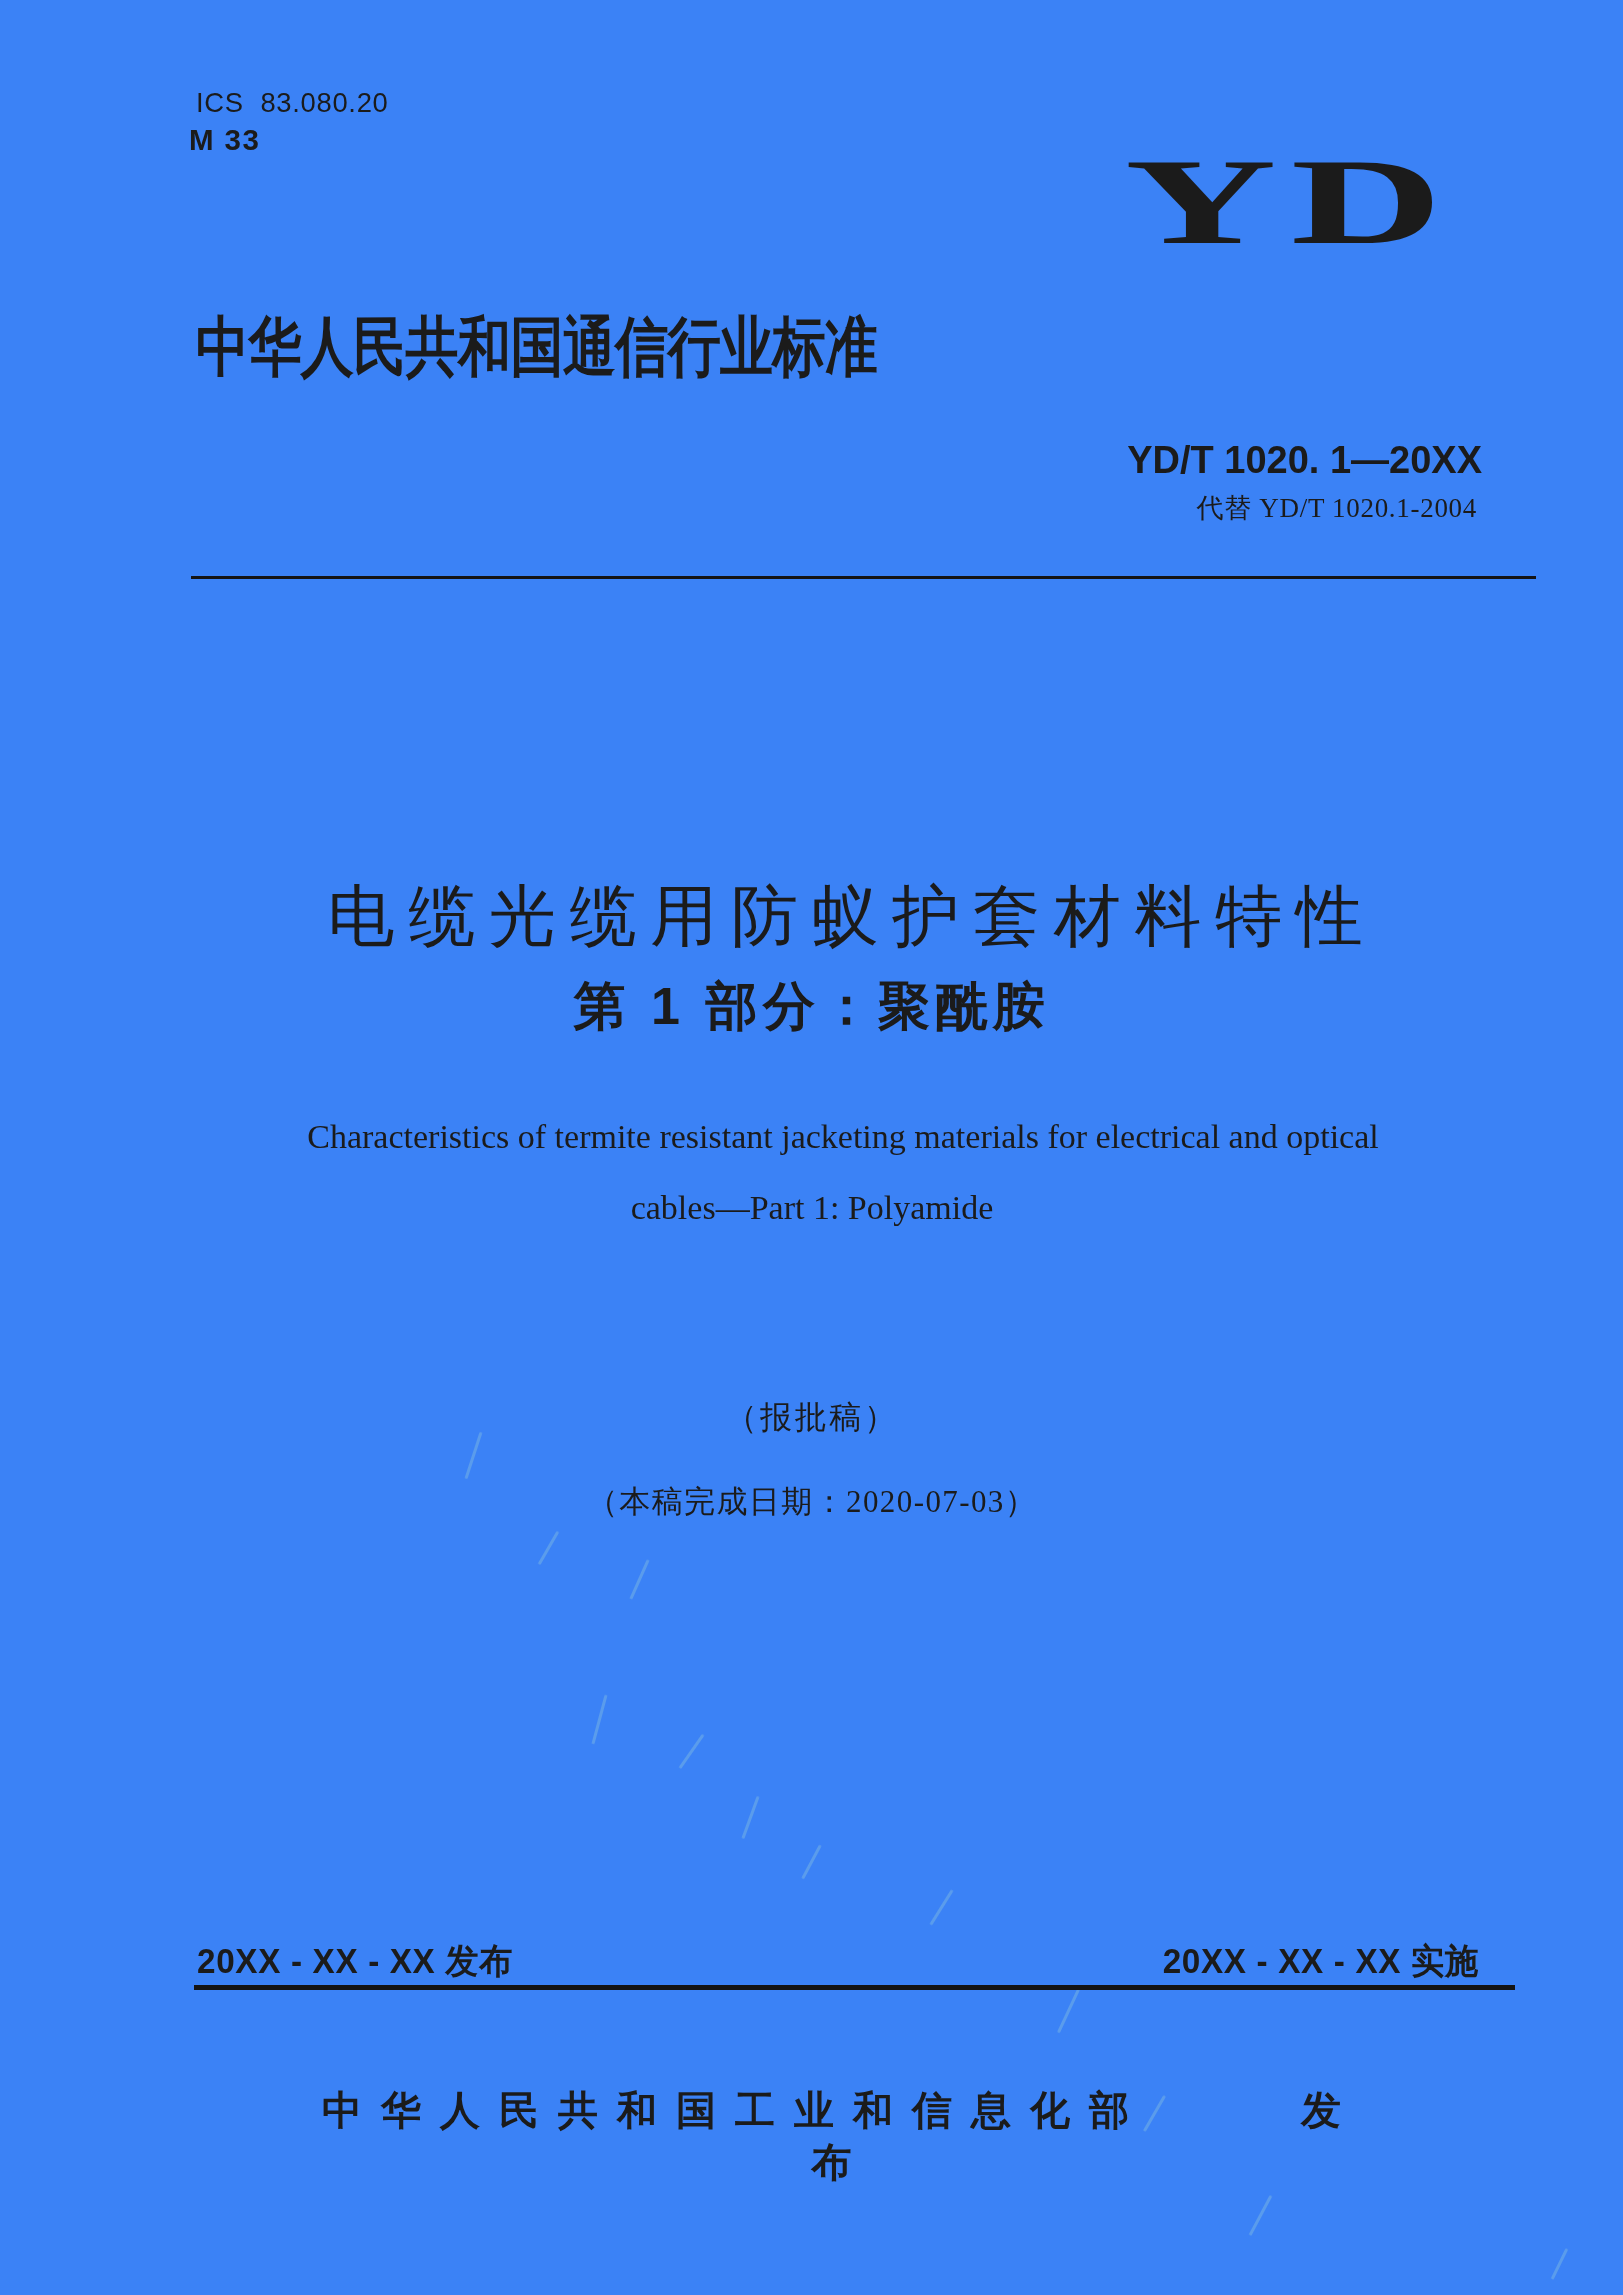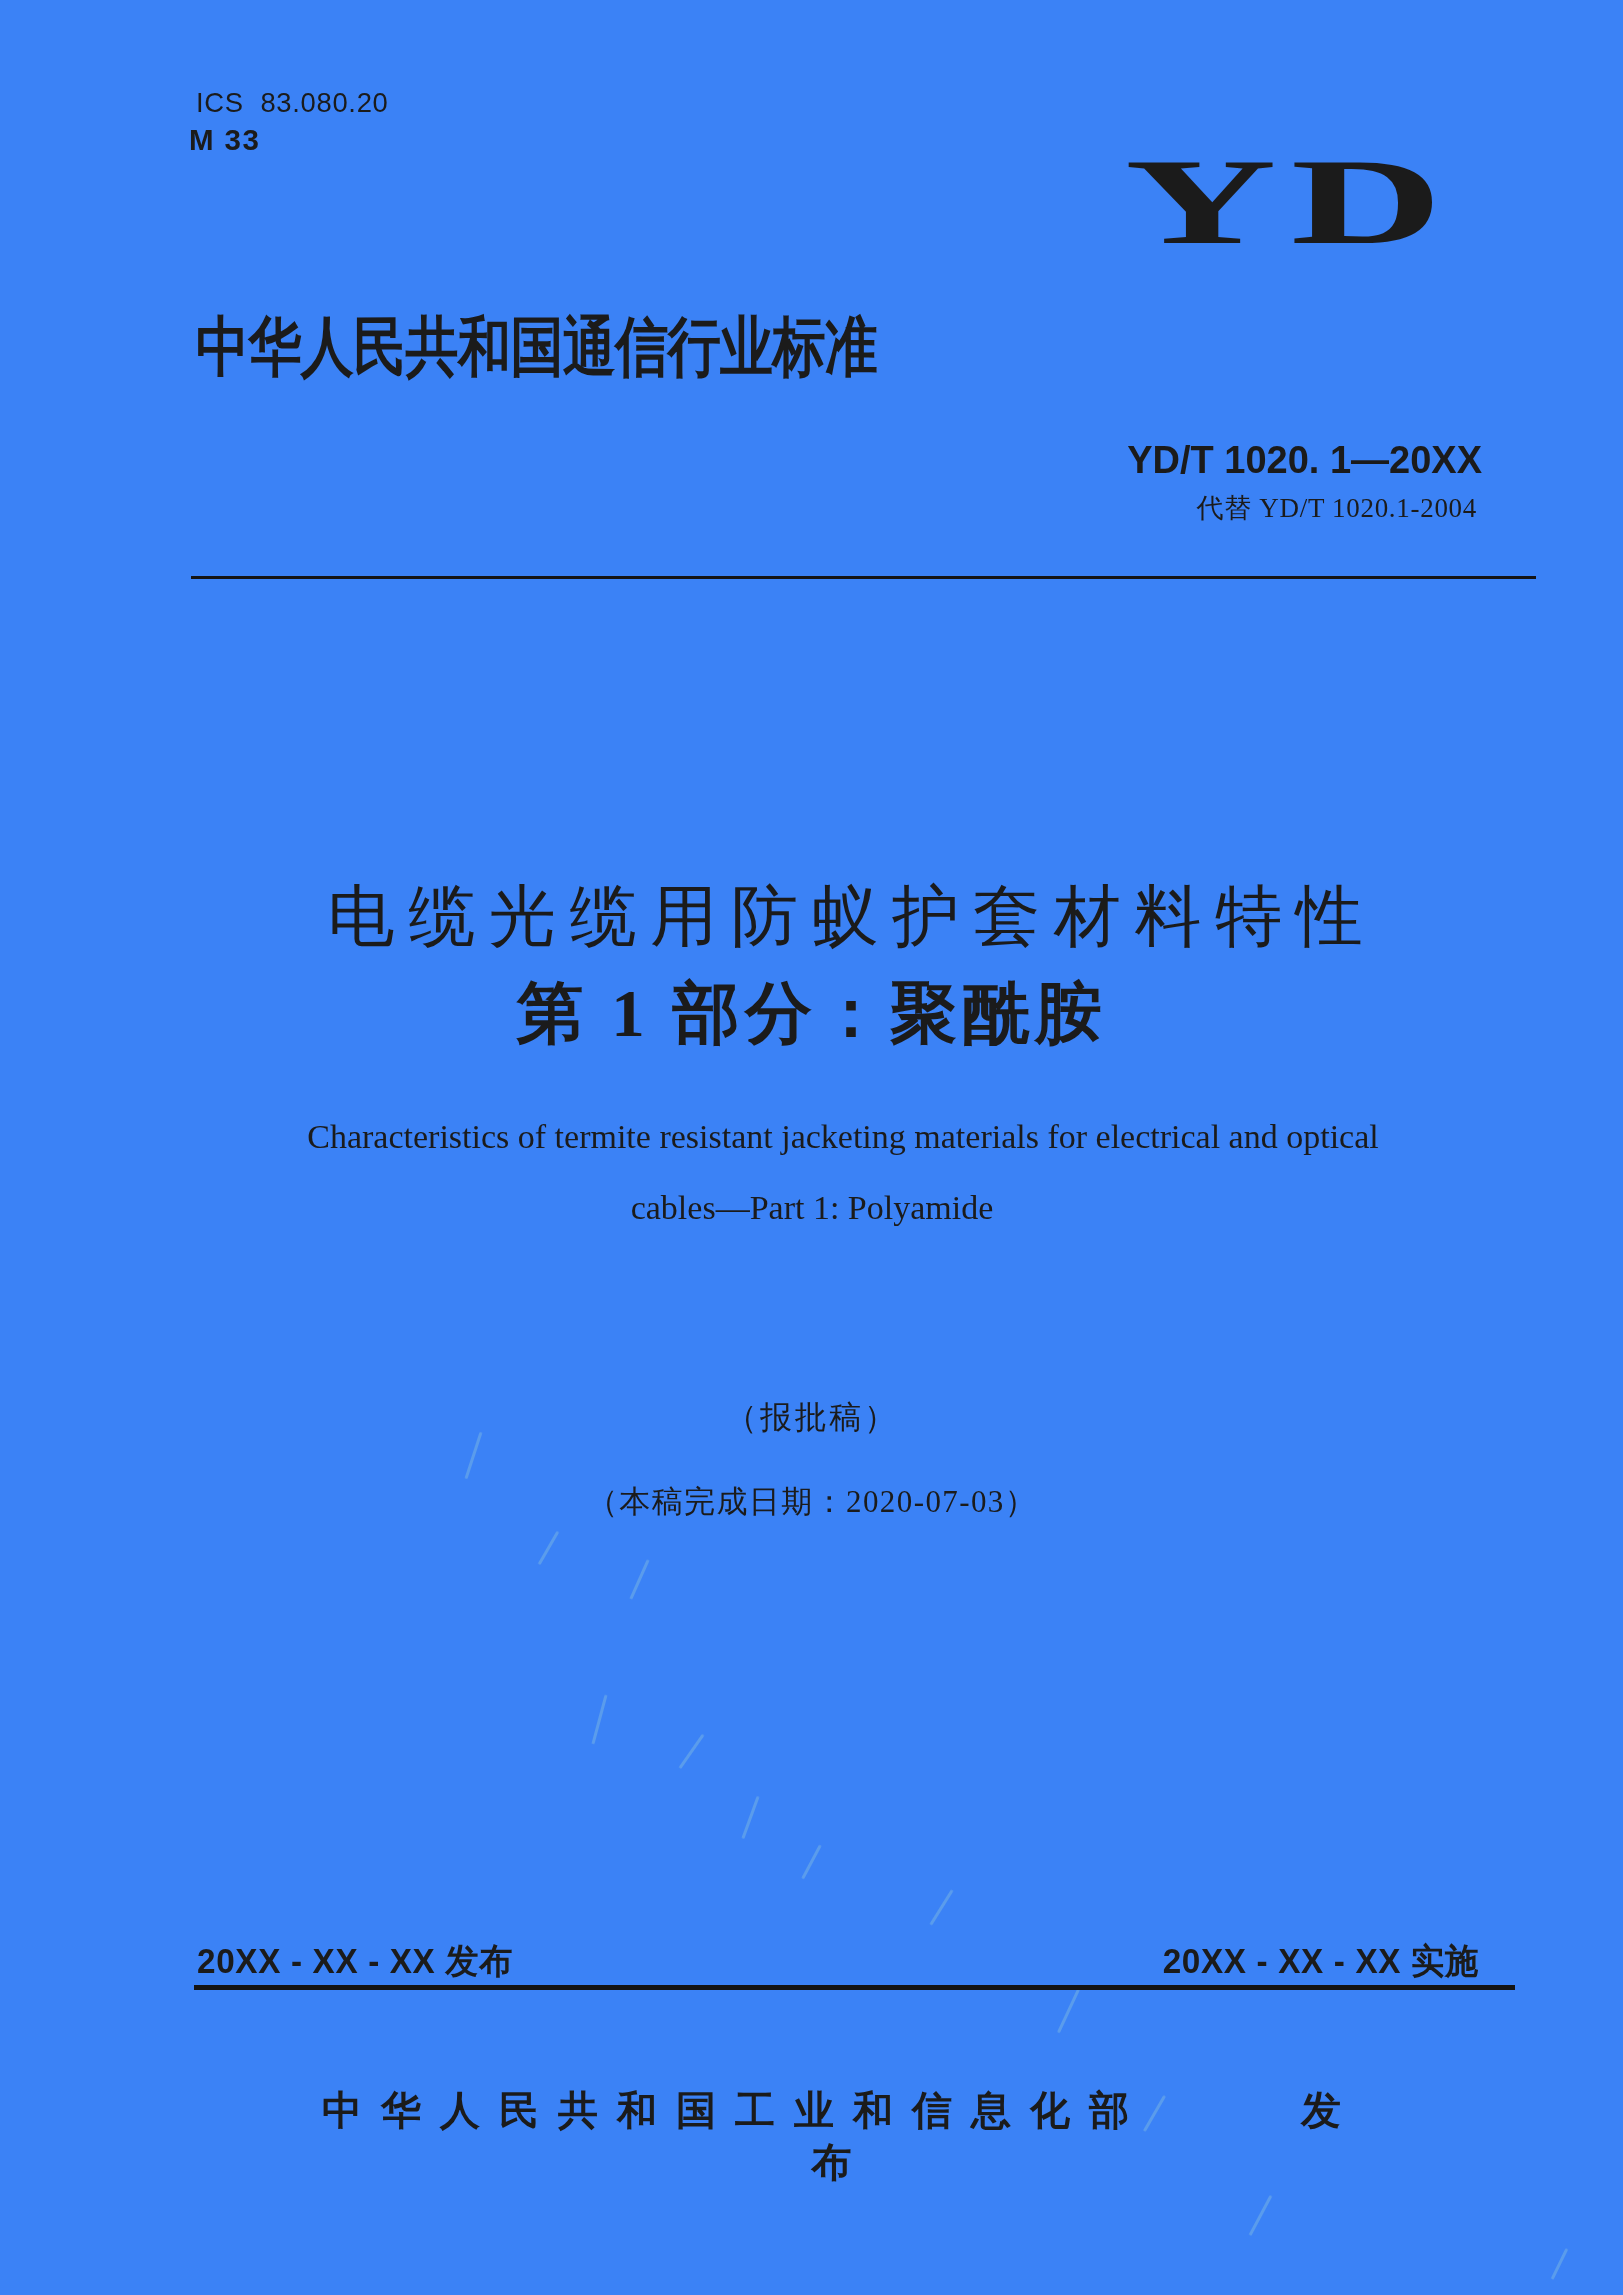--- a/index.html
+++ b/index.html
@@ -42,21 +42,21 @@
     font-family: "Liberation Serif", "DejaVu Serif", serif;
     font-size: 27px; font-weight: 400; letter-spacing: 0.7px;
   }
   .rule-top {
     position: absolute; left: 191px; top: 576px;
     width: 1345px; height: 3.4px; background: #141414;
   }
 
   .center-line { position: absolute; left: 0; width: 100%; text-align: center; line-height: 1; white-space: pre; }
   .title-cn-1 { top: 882px; font-size: 67px; font-weight: 400; letter-spacing: 13.7px; margin-left: 40px; }
-  .title-cn-2 { top: 980px; font-size: 67px; font-weight: 700; letter-spacing: 5.5px; font-family: Liberation Serif, serif; }
+  .title-cn-2 { top: 980px; font-size: 52px; font-weight: 700; letter-spacing: 5.5px; }
   .title-en {
     font-family: "Liberation Serif", "DejaVu Serif", serif;
     font-size: 34px; font-weight: 400; letter-spacing: 0px;
   }
   .title-en-1 { top: 1120px; padding-left: 31px; }
   .title-en-2 { top: 1191px; }
   .draft-status { top: 1401px; font-family: "Liberation Serif", "DejaVu Serif", serif; font-size: 32px; letter-spacing: 2.7px; }
   .draft-date  { top: 1486px; font-family: "Liberation Serif", "DejaVu Serif", serif; font-size: 31px; letter-spacing: 1.4px; }
 
   .date-left {

